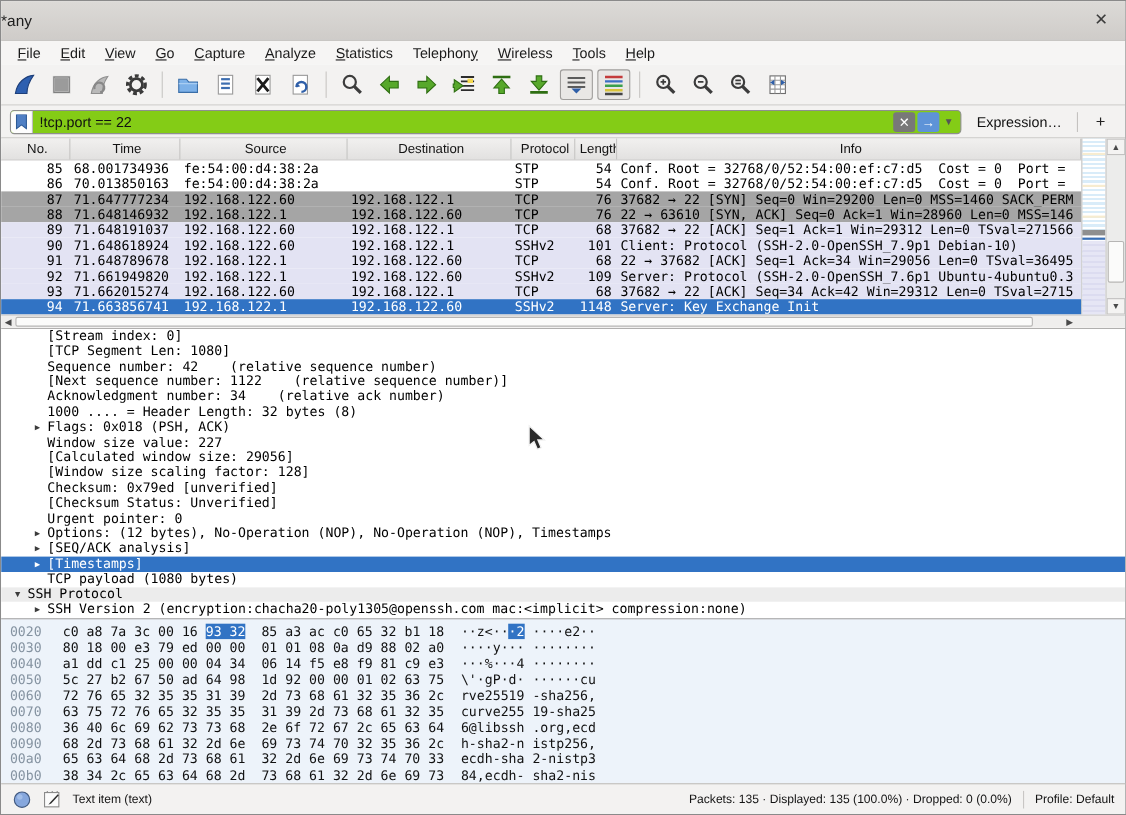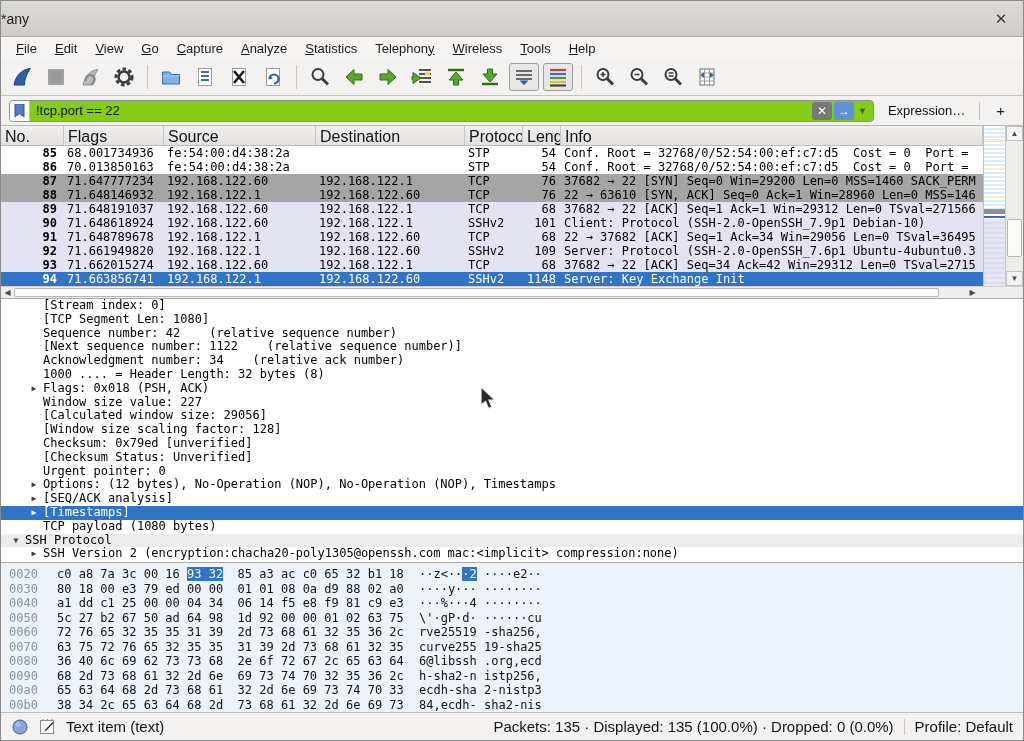--- a/index.html
+++ b/index.html
@@ -42,29 +42,29 @@
   .fbtn.apply { background:#5e93d8; }
   .fcaret { color:#555; font-size:9px; margin:0 6px 0 2px; }
   .expr-label { font-size:13px; color:#111; padding:0 8px; }
   .fsep { width:1px; height:18px; background:#c4c2c0; }
   .plus-btn { font-size:15px; color:#222; padding:0 10px; }
 
   
   .packet-list { height:172px; position:relative; background:#fff; }
   .plist-header { display:grid; grid-template-columns:63px 100px 152px 149px 58px 38px 1fr;
     height:20px; width:982px; background:linear-gradient(#f1f0ef,#e2e1e0);
-    border-bottom:1px solid #bdbcbb; font-size:16px; color:#141414; }
+    border-bottom:1px solid #bdbcbb; font-size:12px; color:#141414;text-align:center; }
   .plist-header span { border-right:1px solid #c6c5c4; padding:2px 0 0 4px; overflow:hidden;
     white-space:nowrap; }
   .plist-body { width:982px; }
   .prow { display:grid; grid-template-columns:63px 100px 152px 149px 58px 38px 1fr;
     height:14px; line-height:14px; font-family:"DejaVu Sans Mono",monospace; font-size:12px;
     white-space:pre; overflow:hidden; color:#000; }
   .prow span { overflow:hidden; }
-  .c-no  { text-align:right; padding-right:7px;font-weight:bold; }
+  .c-no  { text-align:right; padding-right:7px; }
   .c-len { text-align:right; padding-right:5px; }
   .c-time,.c-src,.c-dst,.c-proto,.c-info { padding-left:3px; }
   .s-white { background:#ffffff; }
   .s-gray  { background:#a5a5a5; }
   .s-lav   { background:#e3e3f3; }
   .s-sel   { background:#3173c4; color:#fff; }
 
   .scrollzone { position:absolute; top:0; right:0; width:40px; height:160px; }
   .minimap { position:absolute; left:0; top:0; width:22px; height:160px;
     background:repeating-linear-gradient(to bottom,#ffffff 0 2px,#d9ecf9 2px 4px);
@@ -104,21 +104,21 @@
   .hexpane { height:152px; border-top:1px solid #a8a7a6; background:#edf3fa; overflow:hidden;
     padding-top:4px; font-family:"DejaVu Sans Mono",monospace; font-size:12px; }
   .hrow { height:14.5px; line-height:14.5px; white-space:pre; display:flex; color:#111; }
   .hoff { width:46px; padding-left:8px; color:#8593a1; flex:0 0 46px; }
   .hhex { width:352px; margin-left:10px; flex:0 0 352px; }
   .hasc { margin-left:10px; }
   .hl { background:#3173c4; color:#fff; }
 
   
   .statusbar { position:absolute; left:0; bottom:0; width:100%; height:28px; background:#f3f2f1;
-    border-top:1px solid #bfbdbb; display:flex; align-items:center; font-size:15px; color:#141414; }
+    border-top:1px solid #bfbdbb; display:flex; align-items:center; font-size:11px; color:#141414; }
   .sb-left { display:flex; align-items:center; gap:10px; padding-left:10px; flex:1; }
   .sb-right { display:flex; align-items:center; gap:10px; padding-right:10px; }
   .sb-sep { width:1px; height:16px; background:#c8c6c4; }
 
   .cursor { position:absolute; left:478px; top:385px; z-index:50; pointer-events:none; }
 </style>
 </head>
 <body>
 
 <div class="titlebar">
@@ -301,21 +301,21 @@
     <span class="fcaret">▼</span>
   </div>
   <span class="expr-label">Expression…</span>
   <span class="fsep"></span>
   <span class="plus-btn">+</span>
 </div>
 
 <div class="packet-list">
   <div class="plist-header">
     <span>No.</span>
-    <span>Flags</span>
+    <span>Time</span>
     <span>Source</span>
     <span>Destination</span>
     <span>Protocol</span>
     <span>Length</span>
     <span>Info</span>
   </div>
   <div class="plist-body">
       <div class="prow s-white"><span class="c-no">85</span><span class="c-time">68.001734936</span><span class="c-src">fe:54:00:d4:38:2a</span><span class="c-dst"></span><span class="c-proto">STP</span><span class="c-len">54</span><span class="c-info">Conf. Root = 32768/0/52:54:00:ef:c7:d5  Cost = 0  Port =</span></div>
       <div class="prow s-white"><span class="c-no">86</span><span class="c-time">70.013850163</span><span class="c-src">fe:54:00:d4:38:2a</span><span class="c-dst"></span><span class="c-proto">STP</span><span class="c-len">54</span><span class="c-info">Conf. Root = 32768/0/52:54:00:ef:c7:d5  Cost = 0  Port =</span></div>
       <div class="prow s-gray"><span class="c-no">87</span><span class="c-time">71.647777234</span><span class="c-src">192.168.122.60</span><span class="c-dst">192.168.122.1</span><span class="c-proto">TCP</span><span class="c-len">76</span><span class="c-info">37682 → 22 [SYN] Seq=0 Win=29200 Len=0 MSS=1460 SACK_PERM</span></div>

